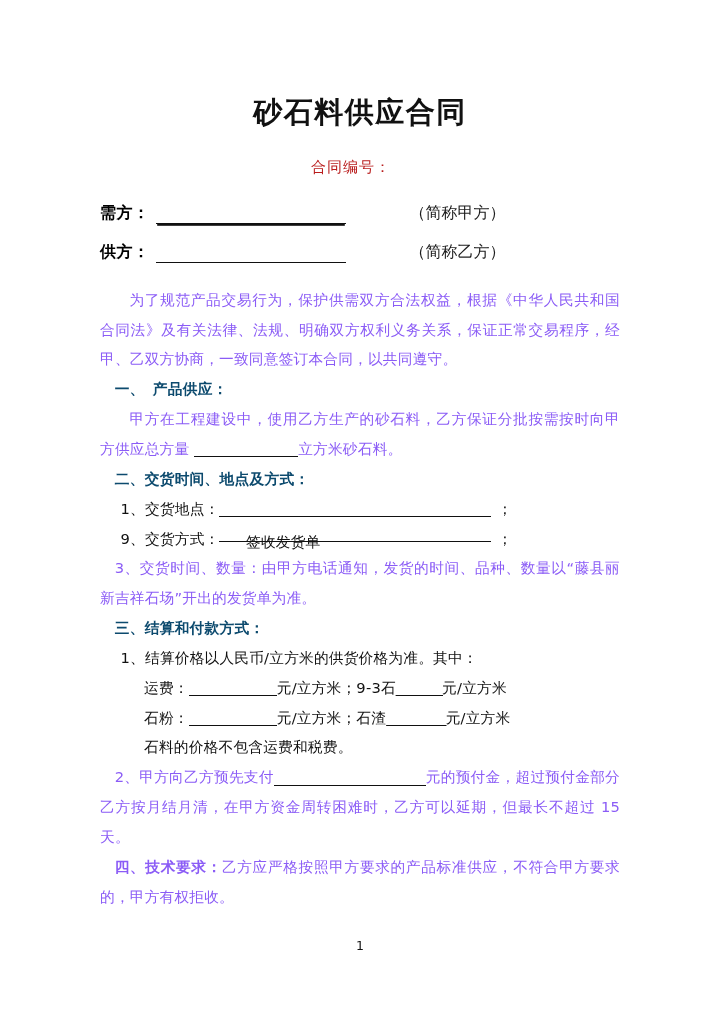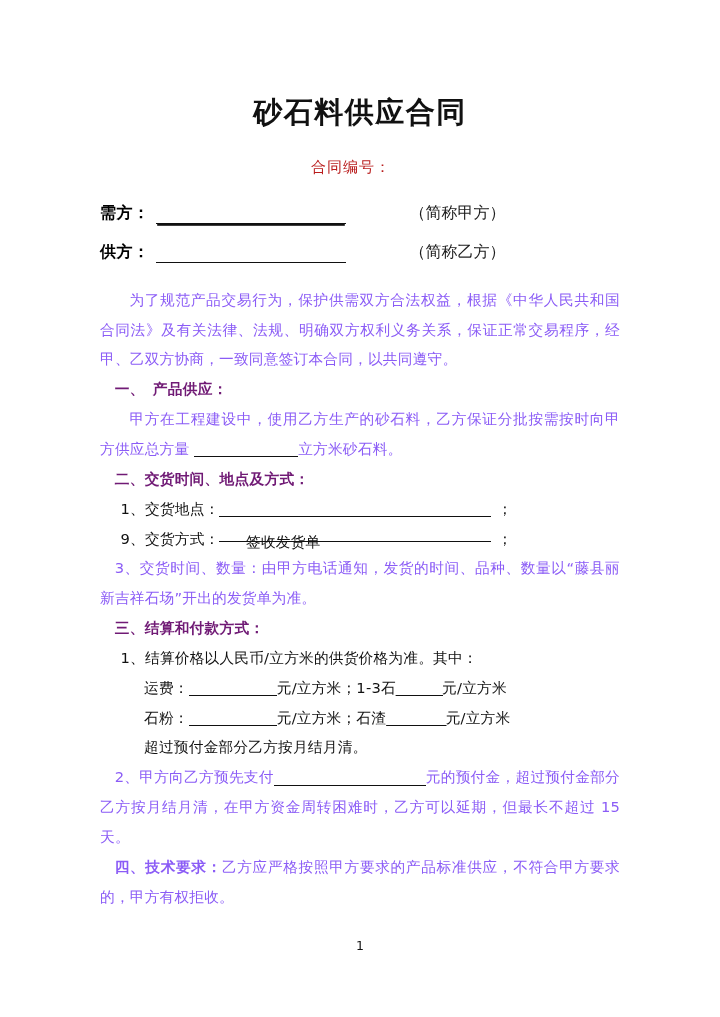--- a/index.html
+++ b/index.html
@@ -91,21 +91,21 @@
     color: #8b5cf6;
   }
   p.indent { text-indent: 2em; }
   p.indent1 { text-indent: 1em; }
   .sec-head {
     font-weight: bold;
     font-size: 14.7px;
     line-height: 2.03;
     margin: 0;
     letter-spacing: 0.3px;
-    color: #701a75;
+    color: #0c4a6e;
   }
   .sec-head.indent { text-indent: 1em; }
   .sec-head .gap { display: inline-block; width: 0.55em; }
   .sub-item {
     font-size: 14.7px;
     line-height: 2.03;
     margin: 0;
     text-indent: 1.4em;
     letter-spacing: 0.2px;
     color: #111;
@@ -193,29 +193,29 @@
       <span>9、交货方式：</span><span class="blank-fill w-method">签收发货单</span><span class="semi">；</span>
     </p>
 
     <p class="para indent1">3、交货时间、数量：由甲方电话通知，发货的时间、品种、数量以“藤县丽新吉祥石场”开出的发货单为准。</p>
 
     <div class="sec-head indent">三、结算和付款方式：</div>
 
     <p class="sub-item">1、结算价格以人民币/立方米的供货价格为准。其中：</p>
 
     <p class="price-line">
-      <span>运费：</span><span class="blank-fill w-price-a"></span><span>元/立方米；</span><span>1-3石</span><span class="dash-blank">_______</span><span>元/立方米</span>
+      <span>运费：</span><span class="blank-fill w-price-a"></span><span>元/立方米；</span><span>9-3石</span><span class="dash-blank">_______</span><span>元/立方米</span>
     </p>
 
     <p class="price-line">
       <span>石粉：</span><span class="blank-fill w-price-a"></span><span>元/立方米；</span><span>石渣</span><span class="dash-blank">_________</span><span>元/立方米</span>
     </p>
 
 
-    <p class="price-line">超过预付金部分乙方按月结月清。</p>
+    <p class="price-line">石料的价格不包含运费和税费。</p>
 
     <p class="para indent1">
       <span>2、甲方向乙方预先支付</span><span class="blank-fill w-prepay"></span><span>元的预付金，超过预付金部分乙方按月结月清，在甲方资金周转困难时，乙方可以延期，但最长不超过 15 天。</span>
     </p>
 
     <p class="para indent1">
       <span class="runin-bold">四、技术要求：</span><span>乙方应严格按照甲方要求的产品标准供应，不符合甲方要求的，甲方有权拒收。</span>
     </p>
 
   </div>

